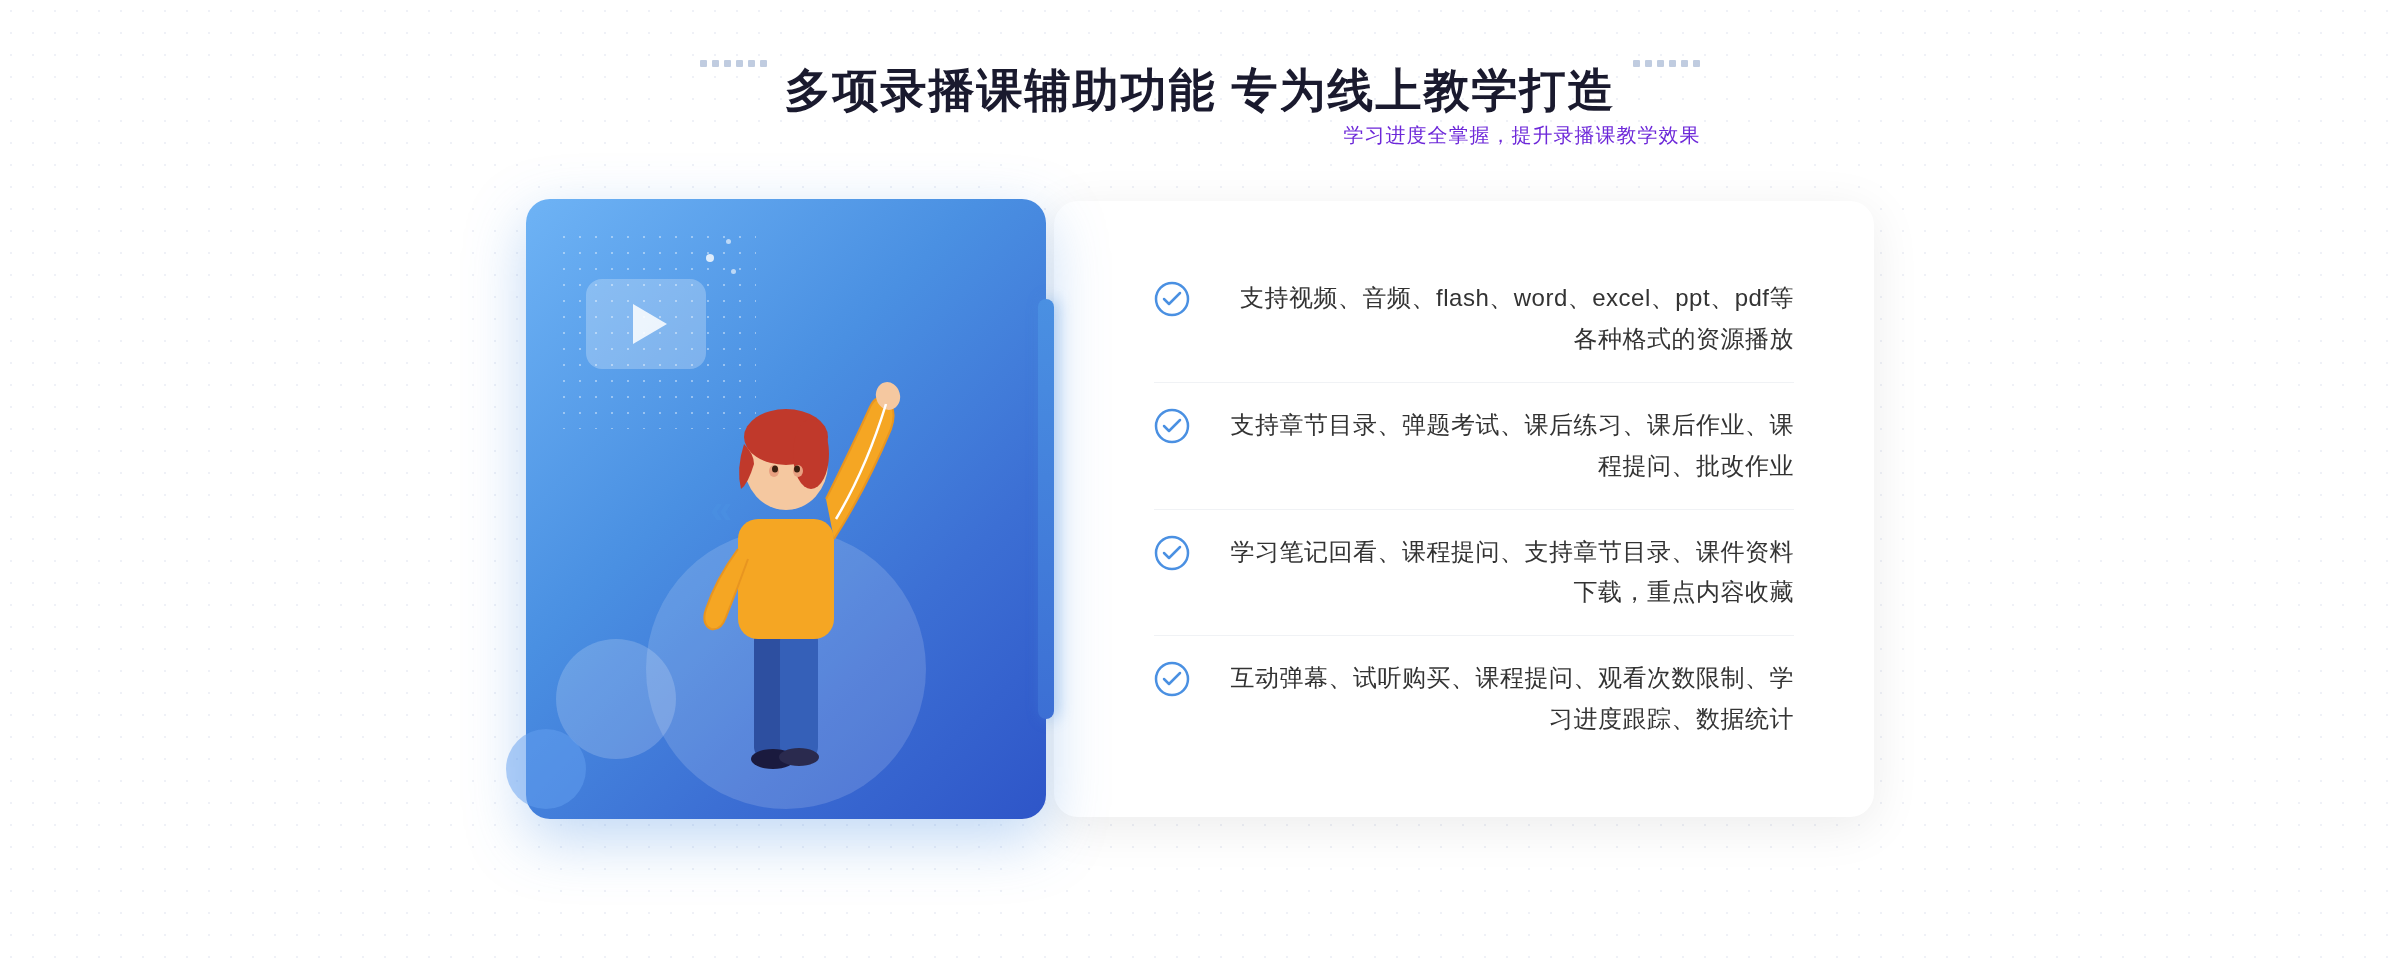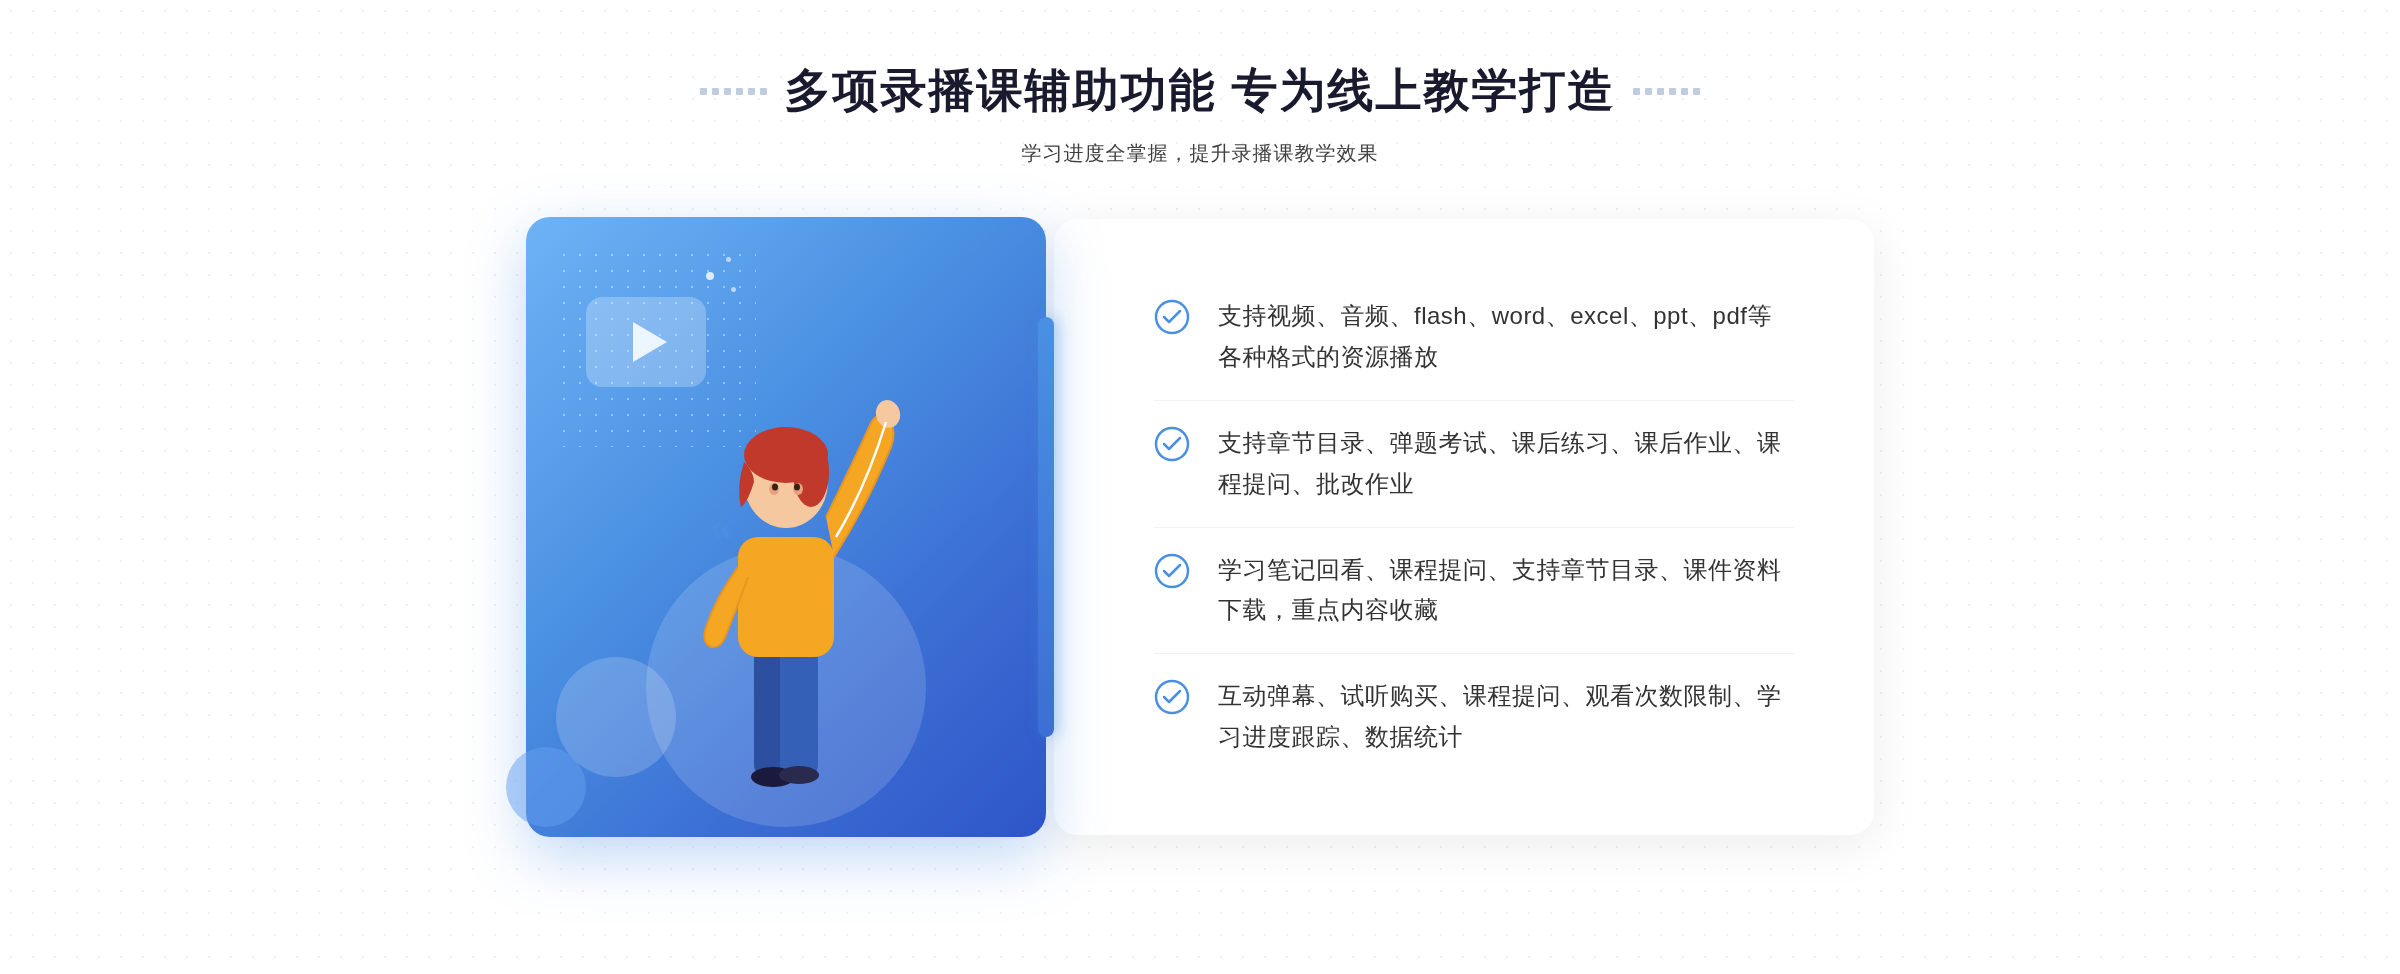--- a/index.html
+++ b/index.html
@@ -40,24 +40,23 @@
 
     .header-section {
       text-align: center;
       margin-bottom: 50px;
       position: relative;
       z-index: 1;
     }
 
     .header-title-row {
       display: flex;
-      align-items: center;
+      align-items: flex-start;
       justify-content: center;
       gap: 18px;
-      margin-bottom: 18px;
     }
 
     .title-dots {
       display: flex;
       gap: 5px;
       align-items: center;
     }
 
     .title-dots span {
       display: inline-block;
@@ -69,23 +68,24 @@
 
     .main-title {
       font-size: 46px;
       font-weight: 600;
       color: #1a1a2e;
       letter-spacing: 2px;
     }
 
     .subtitle {
       font-size: 20px;
-      color: #404040;
+      color: #6d28d9;
       letter-spacing: 1px;
       font-weight: 400;
+      text-align: right;
     }
 
     .content-section {
       display: flex;
       align-items: center;
       justify-content: center;
       gap: 0;
       position: relative;
       z-index: 1;
       width: 1400px;
@@ -203,20 +203,21 @@
       background: #fff;
       border-radius: 24px;
       box-shadow: 0 10px 50px rgba(0, 0, 0, 0.08);
       padding: 55px 80px 55px 100px;
       width: 820px;
       min-height: 560px;
       display: flex;
       flex-direction: column;
       justify-content: space-around;
       z-index: 1;
+      text-align: right;
     }
 
     .feature-item {
       display: flex;
       align-items: flex-start;
       gap: 28px;
       padding: 22px 0;
       border-bottom: 1px solid #f0f2f5;
     }
 

